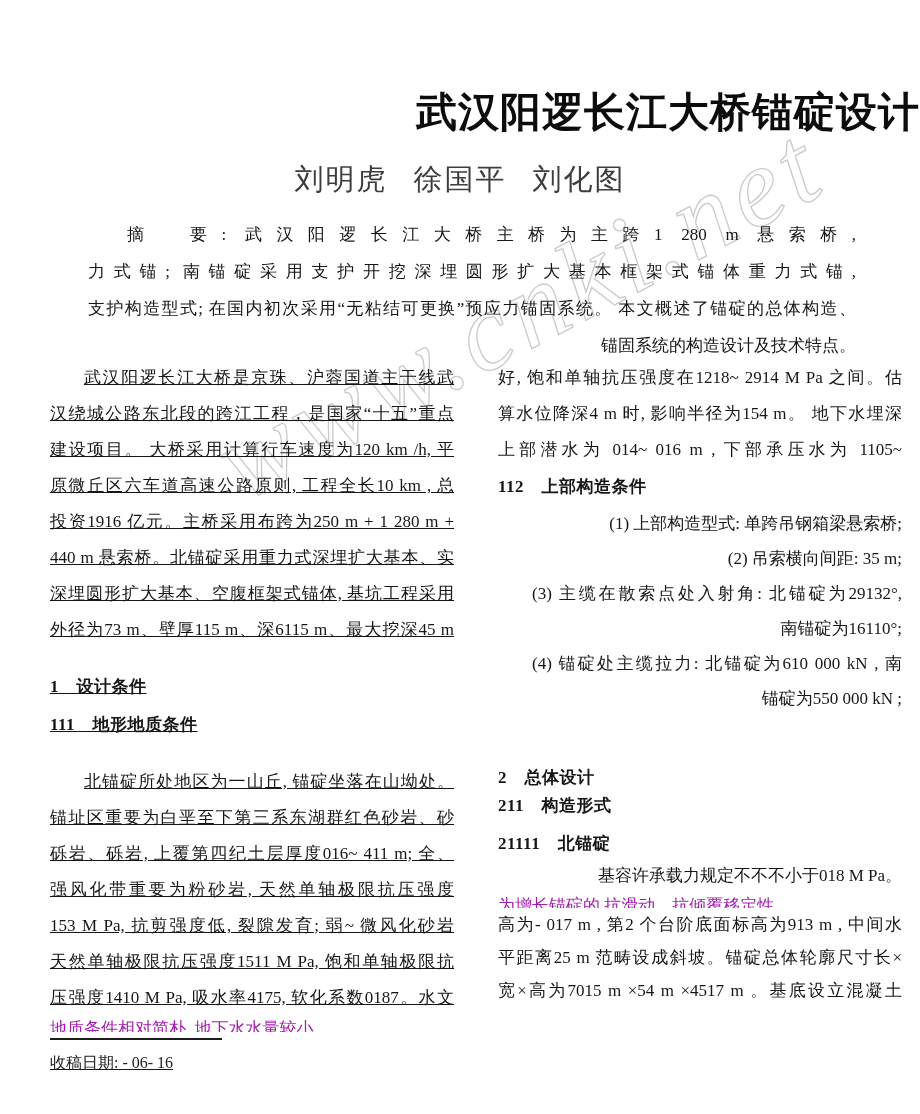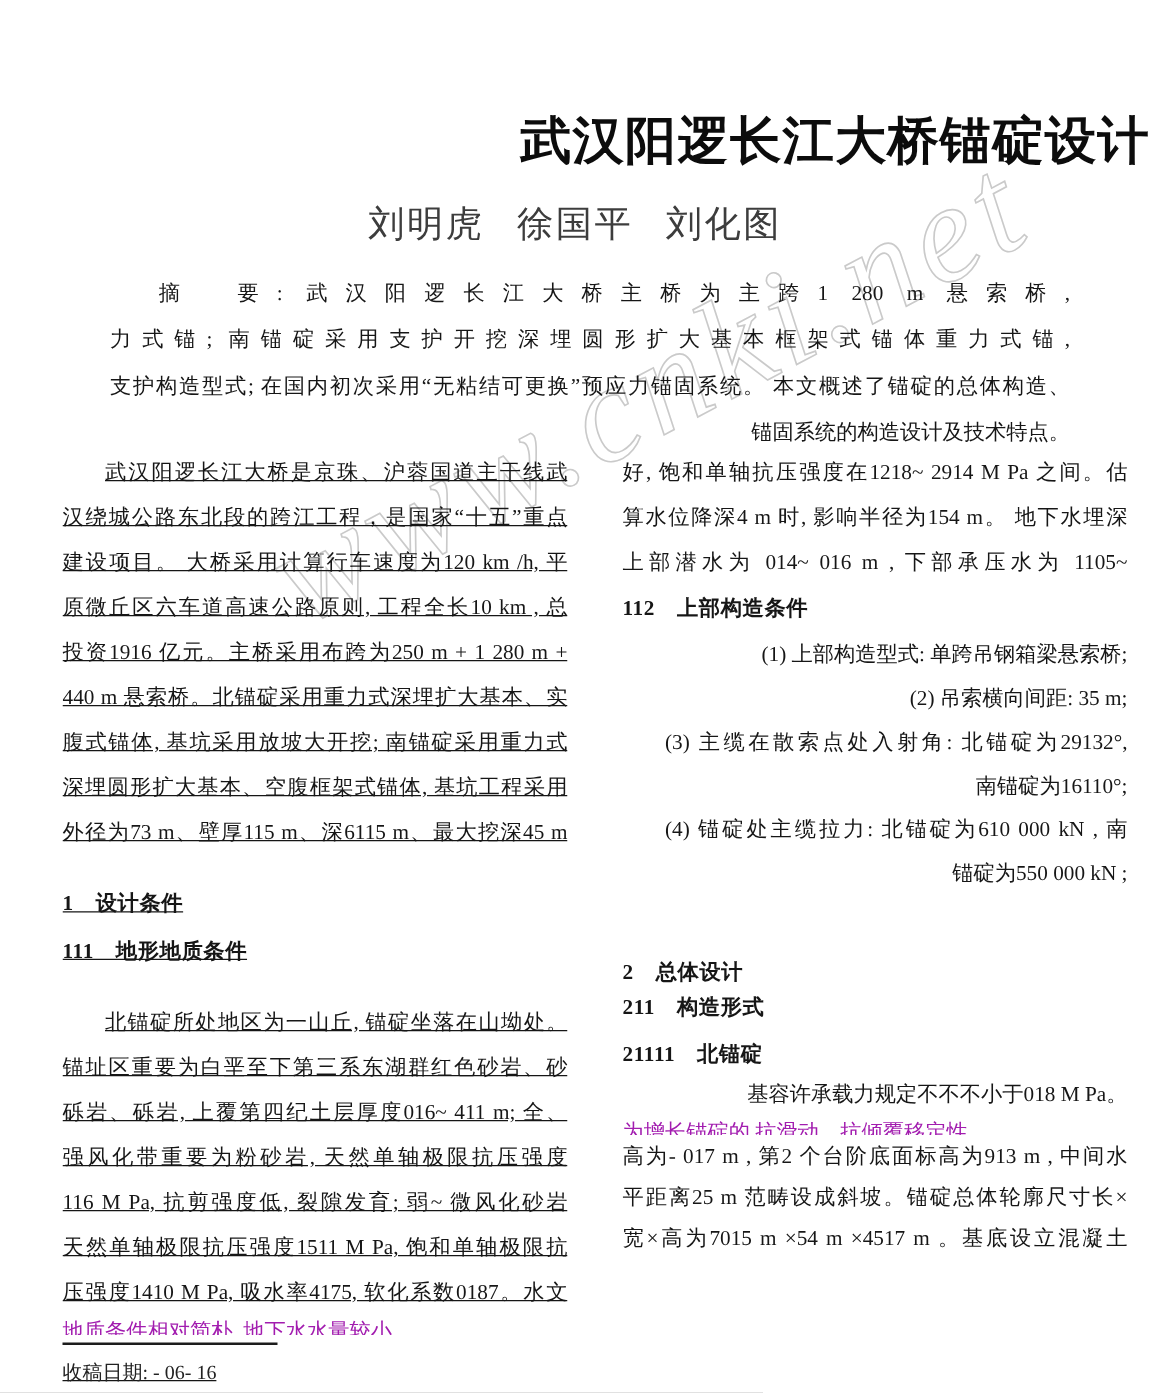--- a/index.html
+++ b/index.html
@@ -106,32 +106,31 @@
       </div>
 
     <div id="col-left" class="col">
         <div class="para ">
           <div class="ln ind">武汉阳逻长江大桥是京珠、沪蓉国道主干线武</div>
           <div class="ln">汉绕城公路东北段的跨江工程，是国家“十五”重点</div>
           <div class="ln">建设项目。 大桥采用计算行车速度为120 km /h, 平</div>
           <div class="ln">原微丘区六车道高速公路原则, 工程全长10 km , 总</div>
           <div class="ln">投资1916 亿元。主桥采用布跨为250 m +  1 280 m +</div>
           <div class="ln">440 m  悬索桥。北锚碇采用重力式深埋扩大基本、实</div>
-          <div class="ln">腹式锚体, 基坑采用放坡大开挖; 南锚碇采用重力式</div>
           <div class="ln">深埋圆形扩大基本、空腹框架式锚体, 基坑工程采用</div>
           <div class="ln">外径为73 m、壁厚115 m、深6115 m、最大挖深45 m</div>
         </div>
         <div class="heading mt20">1　设计条件</div>
         <div class="heading ">111　地形地质条件</div>
         <div class="para mt8">
           <div class="ln ind">北锚碇所处地区为一山丘, 锚碇坐落在山坳处。</div>
           <div class="ln">锚址区重要为白垩至下第三系东湖群红色砂岩、砂</div>
           <div class="ln">砾岩、砾岩, 上覆第四纪土层厚度016~ 411 m; 全、</div>
           <div class="ln">强风化带重要为粉砂岩, 天然单轴极限抗压强度</div>
-          <div class="ln">116 M Pa, 抗剪强度低, 裂隙发育; 弱~  微风化砂岩</div>
+          <div class="ln">153 M Pa, 抗剪强度低, 裂隙发育; 弱~  微风化砂岩</div>
           <div class="ln">天然单轴极限抗压强度1511 M Pa, 饱和单轴极限抗</div>
           <div class="ln">压强度1410 M Pa, 吸水率4175, 软化系数0187。水文</div>
         </div>
         <div class="clip tall">地质条件相对简朴, 地下水水量较小</div>
         <div class="footrule"></div>
         <div class="footnote">收稿日期: -  06-  16</div>
       </div>
 
     <div id="col-right" class="col">
         <div class="para lh37">

